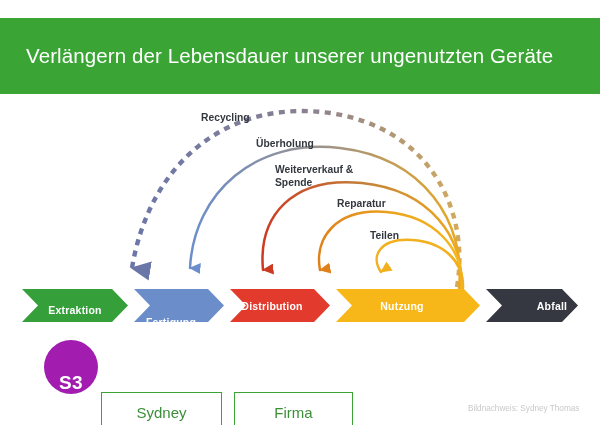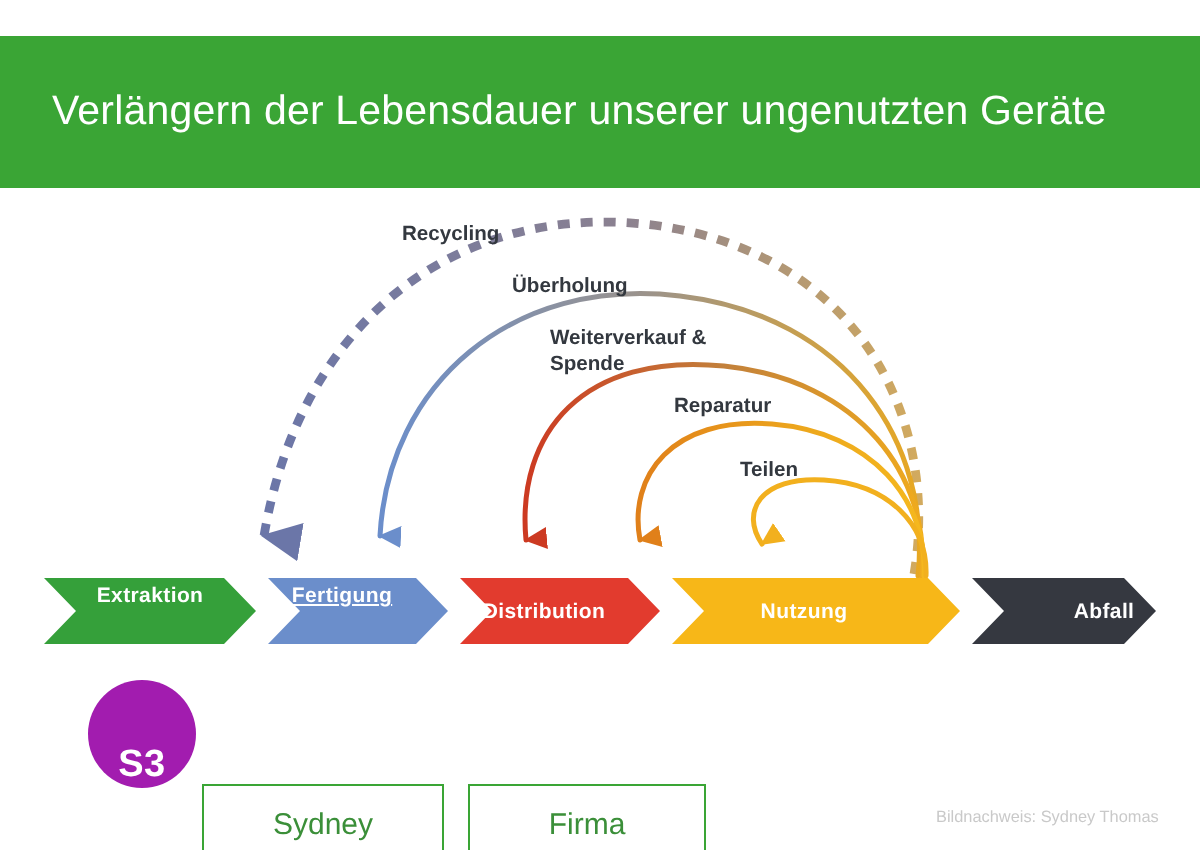--- a/index.html
+++ b/index.html
@@ -196,22 +196,22 @@
   <div class="arc-label" style="left:201px; top:112px;">Recycling</div>
 
   <div class="arc-label" style="left:256px; top:138px;">Überholung</div>
 
   <div class="arc-label two-line" style="left:275px; top:164px; width:96px;">Weiterverkauf &amp; Spende</div>
 
   <div class="arc-label" style="left:337px; top:198px;">Reparatur</div>
 
   <div class="arc-label" style="left:370px; top:230px;">Teilen</div>
 
-  <div class="chev-label" style="left:75px; top:298px;">Extraktion</div>
-  <div class="chev-label" style="left:171px; top:298px;text-decoration:underline;">Fertigung</div>
+  <div class="chev-label" style="left:75px; top:310px;">Extraktion</div>
+  <div class="chev-label" style="left:171px; top:322px;text-decoration:underline;">Fertigung</div>
   <div class="chev-label" style="left:272px; top:306px;">Distribution</div>
   <div class="chev-label" style="left:402px; top:306px;">Nutzung</div>
   <div class="chev-label" style="left:552px; top:306px;">Abfall</div>
 
   <div class="badge-circle">
     <span class="badge-text">S3</span>
   </div>
 
   <div class="legend-box" id="legend-nutzer">
     <span class="legend-text">Sydney</span>

